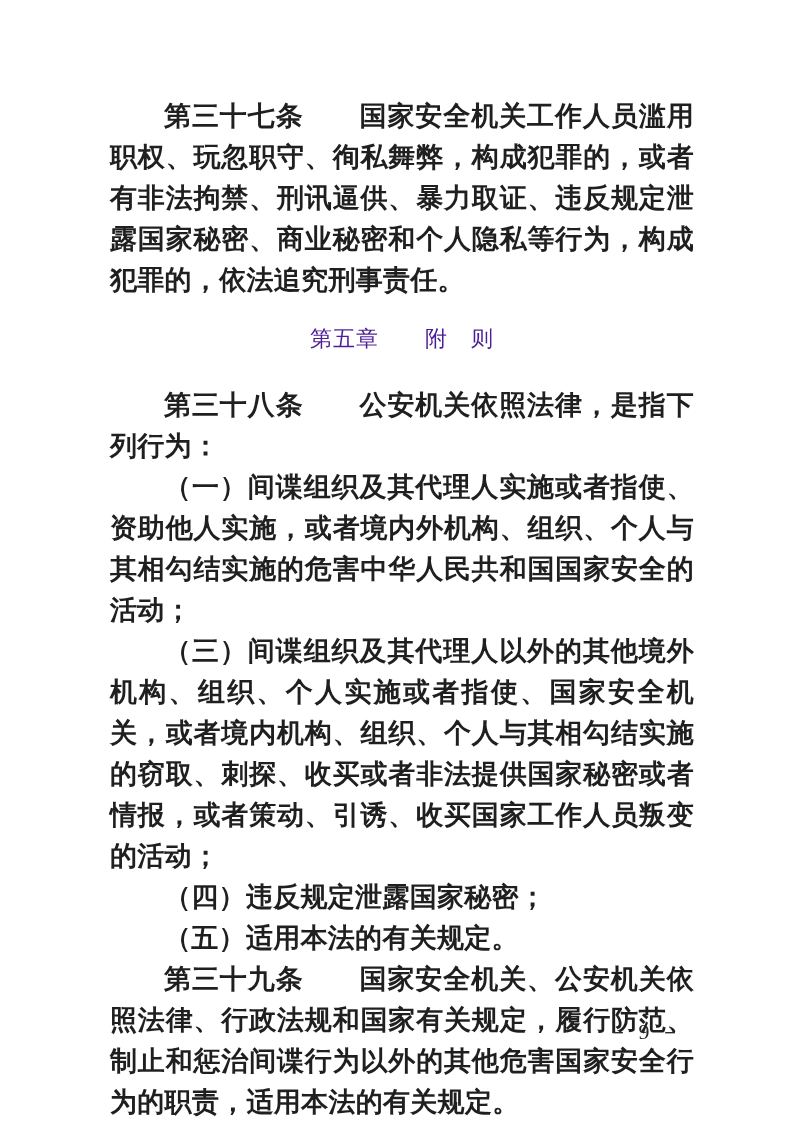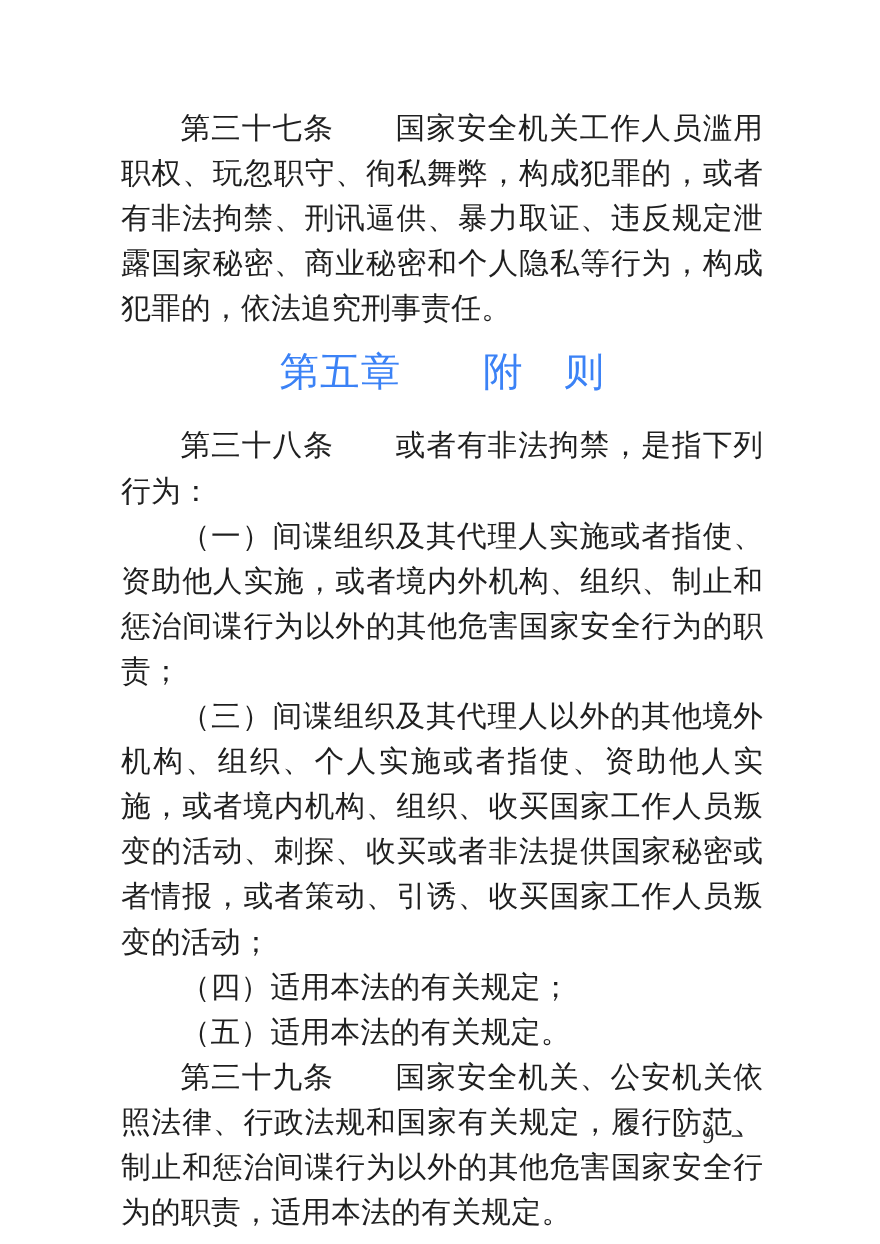--- a/index.html
+++ b/index.html
@@ -27,29 +27,30 @@
     width: 584px;
     color: #1f1f1f;
     font-size: 27px;
     line-height: 41px;
     text-align: justify;
     letter-spacing: 0.3px;
   }
   .doc p {
     margin: 0;
     text-indent: 2em;
+    font-weight: bold;
   }
   .chapter {
     margin: 17px 0 26px 0;
-    font-size: 36px;
+    font-size: 22px;
     font-weight: normal;
     text-align: center;
     text-indent: 0;
     letter-spacing: 1px;
-    color: #3b82f6;
+    color: #4c1d95;
   }
   .page-number {
     position: absolute;
     top: 1017px;
     left: 607px;
     width: 64px;
     text-align: center;
     font-size: 22px;
     color: #2a2a2a;
     letter-spacing: 2px;
@@ -60,28 +61,28 @@
 <body>
 
 <div class="page">
 
   <main class="doc">
 
     <p>第三十七条　　国家安全机关工作人员滥用职权、玩忽职守、徇私舞弊，构成犯罪的，或者有非法拘禁、刑讯逼供、暴力取证、违反规定泄露国家秘密、商业秘密和个人隐私等行为，构成犯罪的，依法追究刑事责任。</p>
 
     <h2 class="chapter">第五章　　附　则</h2>
 
-    <p>第三十八条　　或者有非法拘禁，是指下列行为：</p>
+    <p>第三十八条　　公安机关依照法律，是指下列行为：</p>
 
-    <p>（一）间谍组织及其代理人实施或者指使、资助他人实施，或者境内外机构、组织、制止和惩治间谍行为以外的其他危害国家安全行为的职责；</p>
+    <p>（一）间谍组织及其代理人实施或者指使、资助他人实施，或者境内外机构、组织、个人与其相勾结实施的危害中华人民共和国国家安全的活动；</p>
 
 
-    <p>（三）间谍组织及其代理人以外的其他境外机构、组织、个人实施或者指使、资助他人实施，或者境内机构、组织、收买国家工作人员叛变的活动、刺探、收买或者非法提供国家秘密或者情报，或者策动、引诱、收买国家工作人员叛变的活动；</p>
+    <p>（三）间谍组织及其代理人以外的其他境外机构、组织、个人实施或者指使、国家安全机关，或者境内机构、组织、个人与其相勾结实施的窃取、刺探、收买或者非法提供国家秘密或者情报，或者策动、引诱、收买国家工作人员叛变的活动；</p>
 
-    <p>（四）适用本法的有关规定；</p>
+    <p>（四）违反规定泄露国家秘密；</p>
 
     <p>（五）适用本法的有关规定。</p>
 
     <p>第三十九条　　国家安全机关、公安机关依照法律、行政法规和国家有关规定，履行防范、制止和惩治间谍行为以外的其他危害国家安全行为的职责，适用本法的有关规定。</p>
 
   </main>
 
   <div class="page-number">－ 9 －</div>
 
 </div>

